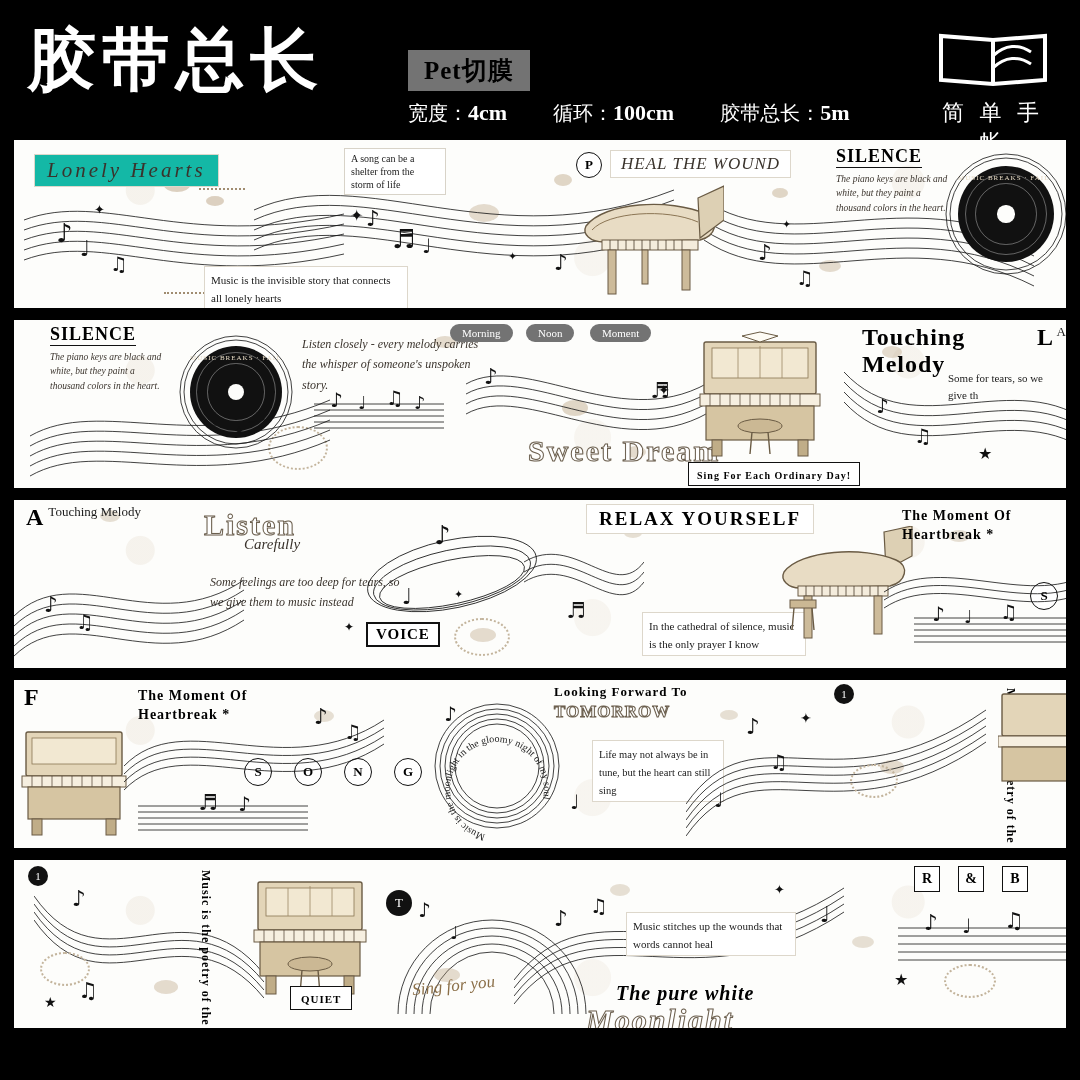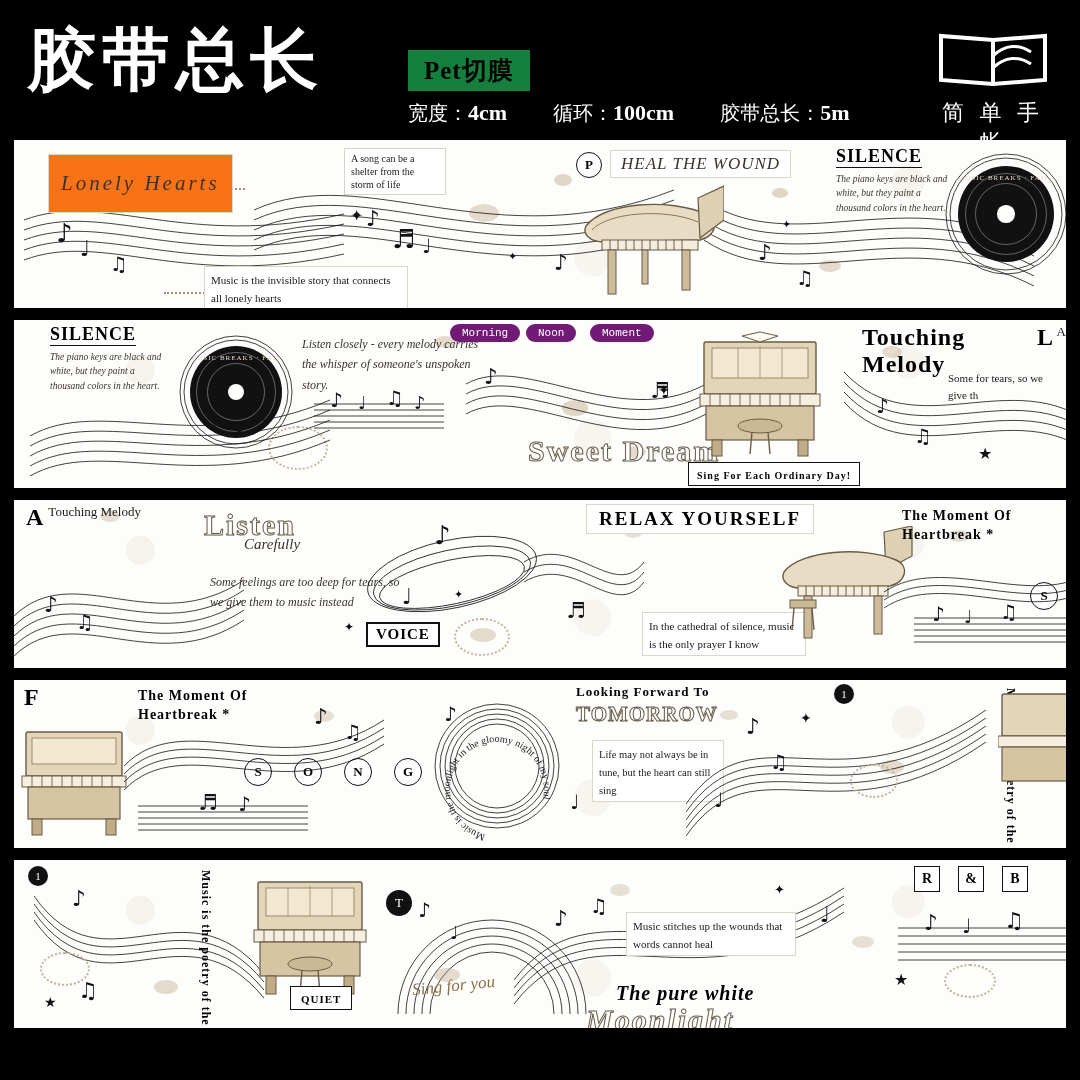--- a/index.html
+++ b/index.html
@@ -3,21 +3,21 @@
 <meta charset="utf-8">
 <style>
   html,body{margin:0;padding:0;background:#000;}
   body{width:1080px;height:1080px;overflow:hidden;font-family:"Liberation Sans",sans-serif;}
   .page{position:relative;width:1080px;height:1080px;background:#000;}
 
   
   .header{position:relative;height:140px;}
   .title-cn{position:absolute;left:28px;top:26px;color:#fff;font-family:"Liberation Serif",serif;
     font-size:68px;font-weight:bold;letter-spacing:6px;line-height:1;}
-  .pet-badge{position:absolute;left:408px;top:50px;background:#15803d;color:#000;
+  .pet-badge{position:absolute;left:408px;top:50px;background:#737373;color:#000;
     font-family:"Liberation Serif",serif;font-size:25px;font-weight:bold;padding:4px 16px;letter-spacing:1px;}
   .specs{position:absolute;left:408px;top:100px;color:#fff;font-family:"Liberation Serif",serif;
     font-size:20px;display:flex;gap:46px;}
   .specs .spec b{font-size:22px;}
   .brand{position:absolute;right:22px;top:26px;width:130px;text-align:center;color:#fff;}
   .brand .book{display:block;margin:0 auto;}
   .brand .brand-name{font-family:"Liberation Serif",serif;font-size:22px;letter-spacing:5px;margin-top:6px;}
 
   
   .strip{position:relative;margin:0 14px 12px 14px;height:168px;background:#fdfdfb;overflow:hidden;}
@@ -32,22 +32,22 @@
   }
 
   
   .it{position:absolute;}
 
   
   .lbl{font-family:"Liberation Serif",serif;color:#1a1a1a;line-height:1.25;}
   .script{font-family:"Liberation Serif",serif;font-style:italic;color:#3a332c;}
   .plate{background:#fff;border:1px solid #d8d3c8;padding:3px 6px;font-size:10px;line-height:1.3;
     font-family:"Liberation Serif",serif;color:#222;}
-  .chip{background:#701a75;color:#fff;border-radius:12px;padding:3px 12px;font-size:11px;
-    font-family:Liberation Mono, monospace;}
+  .chip{background:#737373;color:#fff;border-radius:12px;padding:3px 12px;font-size:11px;
+    font-family:Liberation Serif, serif;}
   .boxword{border:2px solid #111;padding:2px 8px;font-family:"Liberation Serif",serif;font-weight:bold;
     font-size:15px;letter-spacing:1px;background:#fff;}
   .serif-title{font-family:"Liberation Serif",serif;font-weight:bold;letter-spacing:1px;}
   .outline-word{font-family:"Liberation Serif",serif;font-weight:bold;color:#fff;
     -webkit-text-stroke:1px #6b5f4e;text-shadow:0 0 1px #8a7c66;}
   .circle-badge{width:20px;height:20px;border-radius:50%;background:#111;color:#fff;font-size:11px;
     display:flex;align-items:center;justify-content:center;font-family:"Liberation Serif",serif;}
   .letterbox{width:24px;height:24px;border:1.5px solid #111;display:flex;align-items:center;justify-content:center;
     font-family:"Liberation Serif",serif;font-weight:bold;font-size:14px;background:#fff;}
   .letter-circle{width:26px;height:26px;border-radius:50%;border:1.5px solid #111;display:flex;
@@ -137,21 +137,21 @@
       <div class="note" style="left:378px;top:84px;font-size:26px;">♬</div>
       <div class="note" style="left:408px;top:94px;font-size:20px;">♩</div>
       <div class="note" style="left:540px;top:110px;font-size:22px;">♪</div>
       <div class="note" style="left:744px;top:100px;font-size:22px;">♪</div>
       <div class="note" style="left:782px;top:126px;font-size:20px;">♫</div>
       <div class="star" style="left:80px;top:62px;">✦</div>
       <div class="star" style="left:336px;top:66px;font-size:16px;">✦</div>
       <div class="star" style="left:494px;top:110px;font-size:11px;">✦</div>
       <div class="star" style="left:768px;top:78px;font-size:11px;">✦</div>
 
-      <div class="it" style="left:34px;top:14px;background:#f97316;border:1px solid #ddd7cb;padding:16px 12px;">
+      <div class="it" style="left:20px;top:14px;background:#14b8a6;border:1px solid #ddd7cb;padding:3px 12px;">
         <span class="script" style="font-size:21px;letter-spacing:3px;">Lonely Hearts</span>
       </div>
 
       <div class="it plate" style="left:330px;top:8px;width:88px;">A song can be a shelter from the storm of life</div>
 
       <div class="it" style="left:190px;top:126px;width:190px;background:#fff;border:1px solid #ddd7cb;padding:3px 6px;">
         <span class="lbl" style="font-size:11px;">Music is the invisible story that connects all lonely hearts</span>
       </div>
 
       <div class="it" style="left:562px;top:12px;">
@@ -488,23 +488,23 @@
         <defs>
             <path id="circpath4" d="M95,142 a47,47 0 1,1 0.1,0"></path>
           </defs>
         <text font-family="Liberation Serif, serif" font-size="10" fill="#222">
           <textPath href="#circpath4" startOffset="4%">Music is the moonlight in the gloomy night of my soul</textPath>
         </text>
       </svg>
       <div class="note" style="left:430px;top:22px;font-size:20px;">♪</div>
       <div class="note" style="left:556px;top:110px;font-size:20px;">♩</div>
 
-      <div class="it" style="left:540px;top:4px;margin-left:22px;">
+      <div class="it" style="left:540px;top:4px;">
         <div class="serif-title" style="font-size:13px;">Looking Forward To</div>
-        <div class="outline-word" style="font-size:21px;letter-spacing:1px;margin-top:2px;">TOMORROW</div>
+        <div class="outline-word" style="font-size:17px;letter-spacing:1px;margin-top:2px;">TOMORROW</div>
       </div>
 
       <div class="it" style="left:578px;top:60px;width:118px;background:#fff;border:1px solid #ddd7cb;padding:3px 6px;">
         <span class="lbl" style="font-size:10.5px;">Life may not always be in tune, but the heart can still sing</span>
       </div>
 
       <svg class="it" style="left:672px;top:20px;" width="300" height="140" viewBox="0 0 300 140" fill="none" stroke="#111" stroke-width="0.8">
         <path d="M0 120 C70 20,150 130,300 26"></path>
           <path d="M0 128 C70 28,150 138,300 34"></path>
         <path d="M0 112 C70 12,150 122,300 18"></path>

